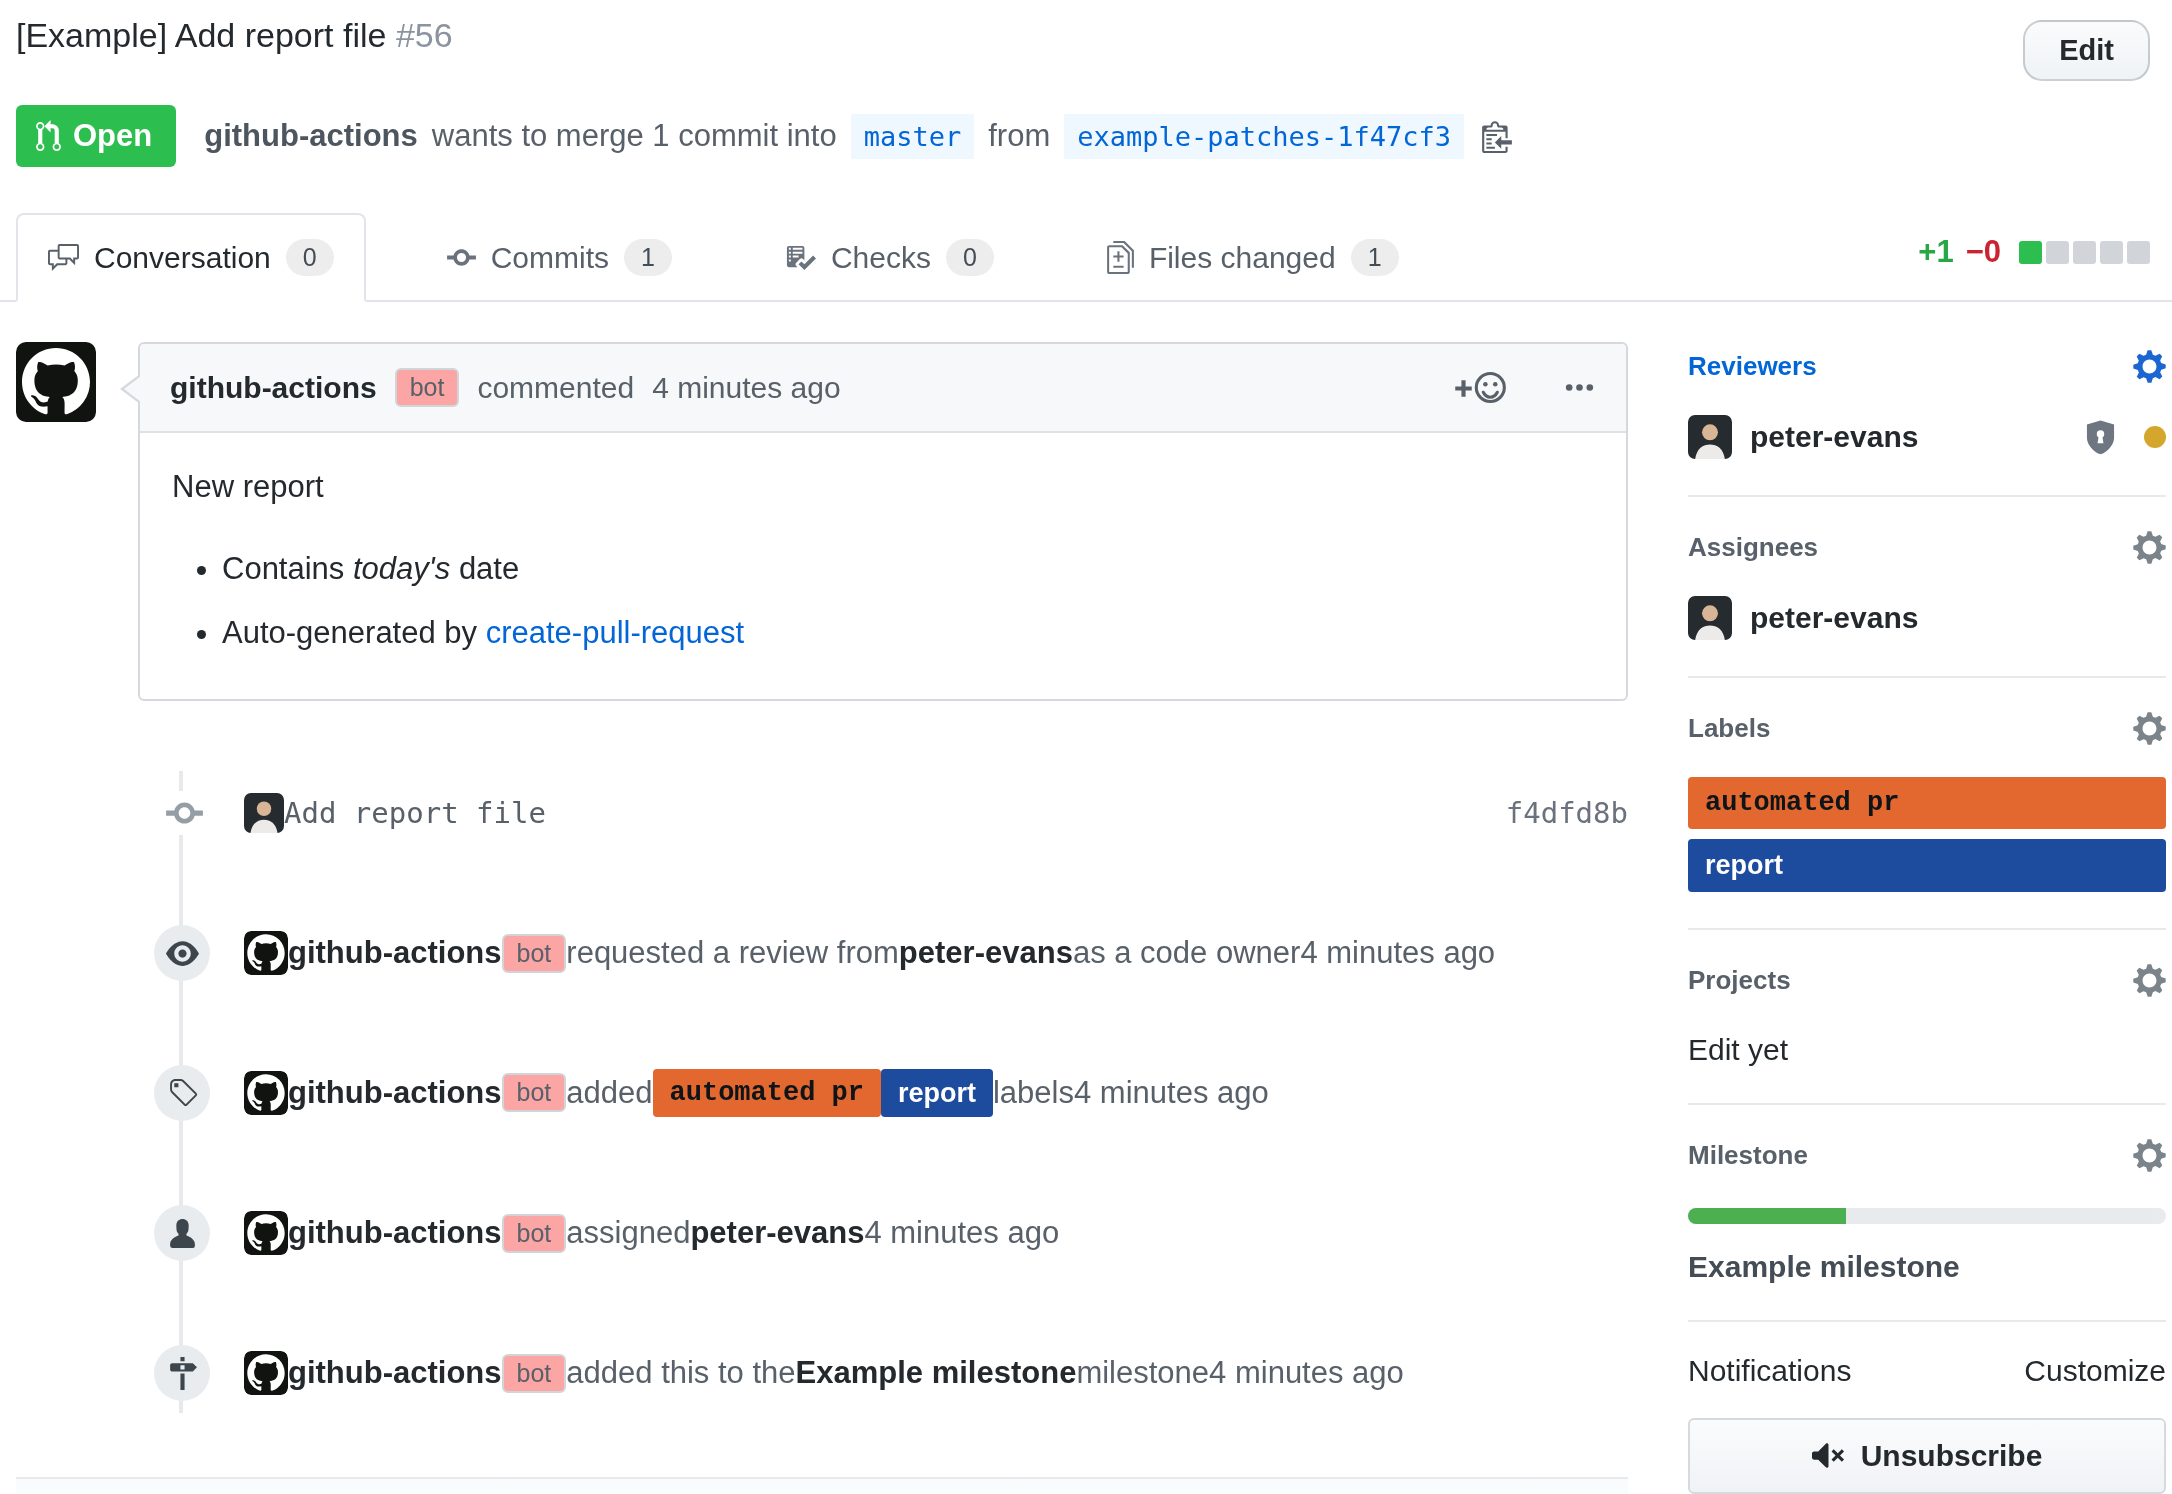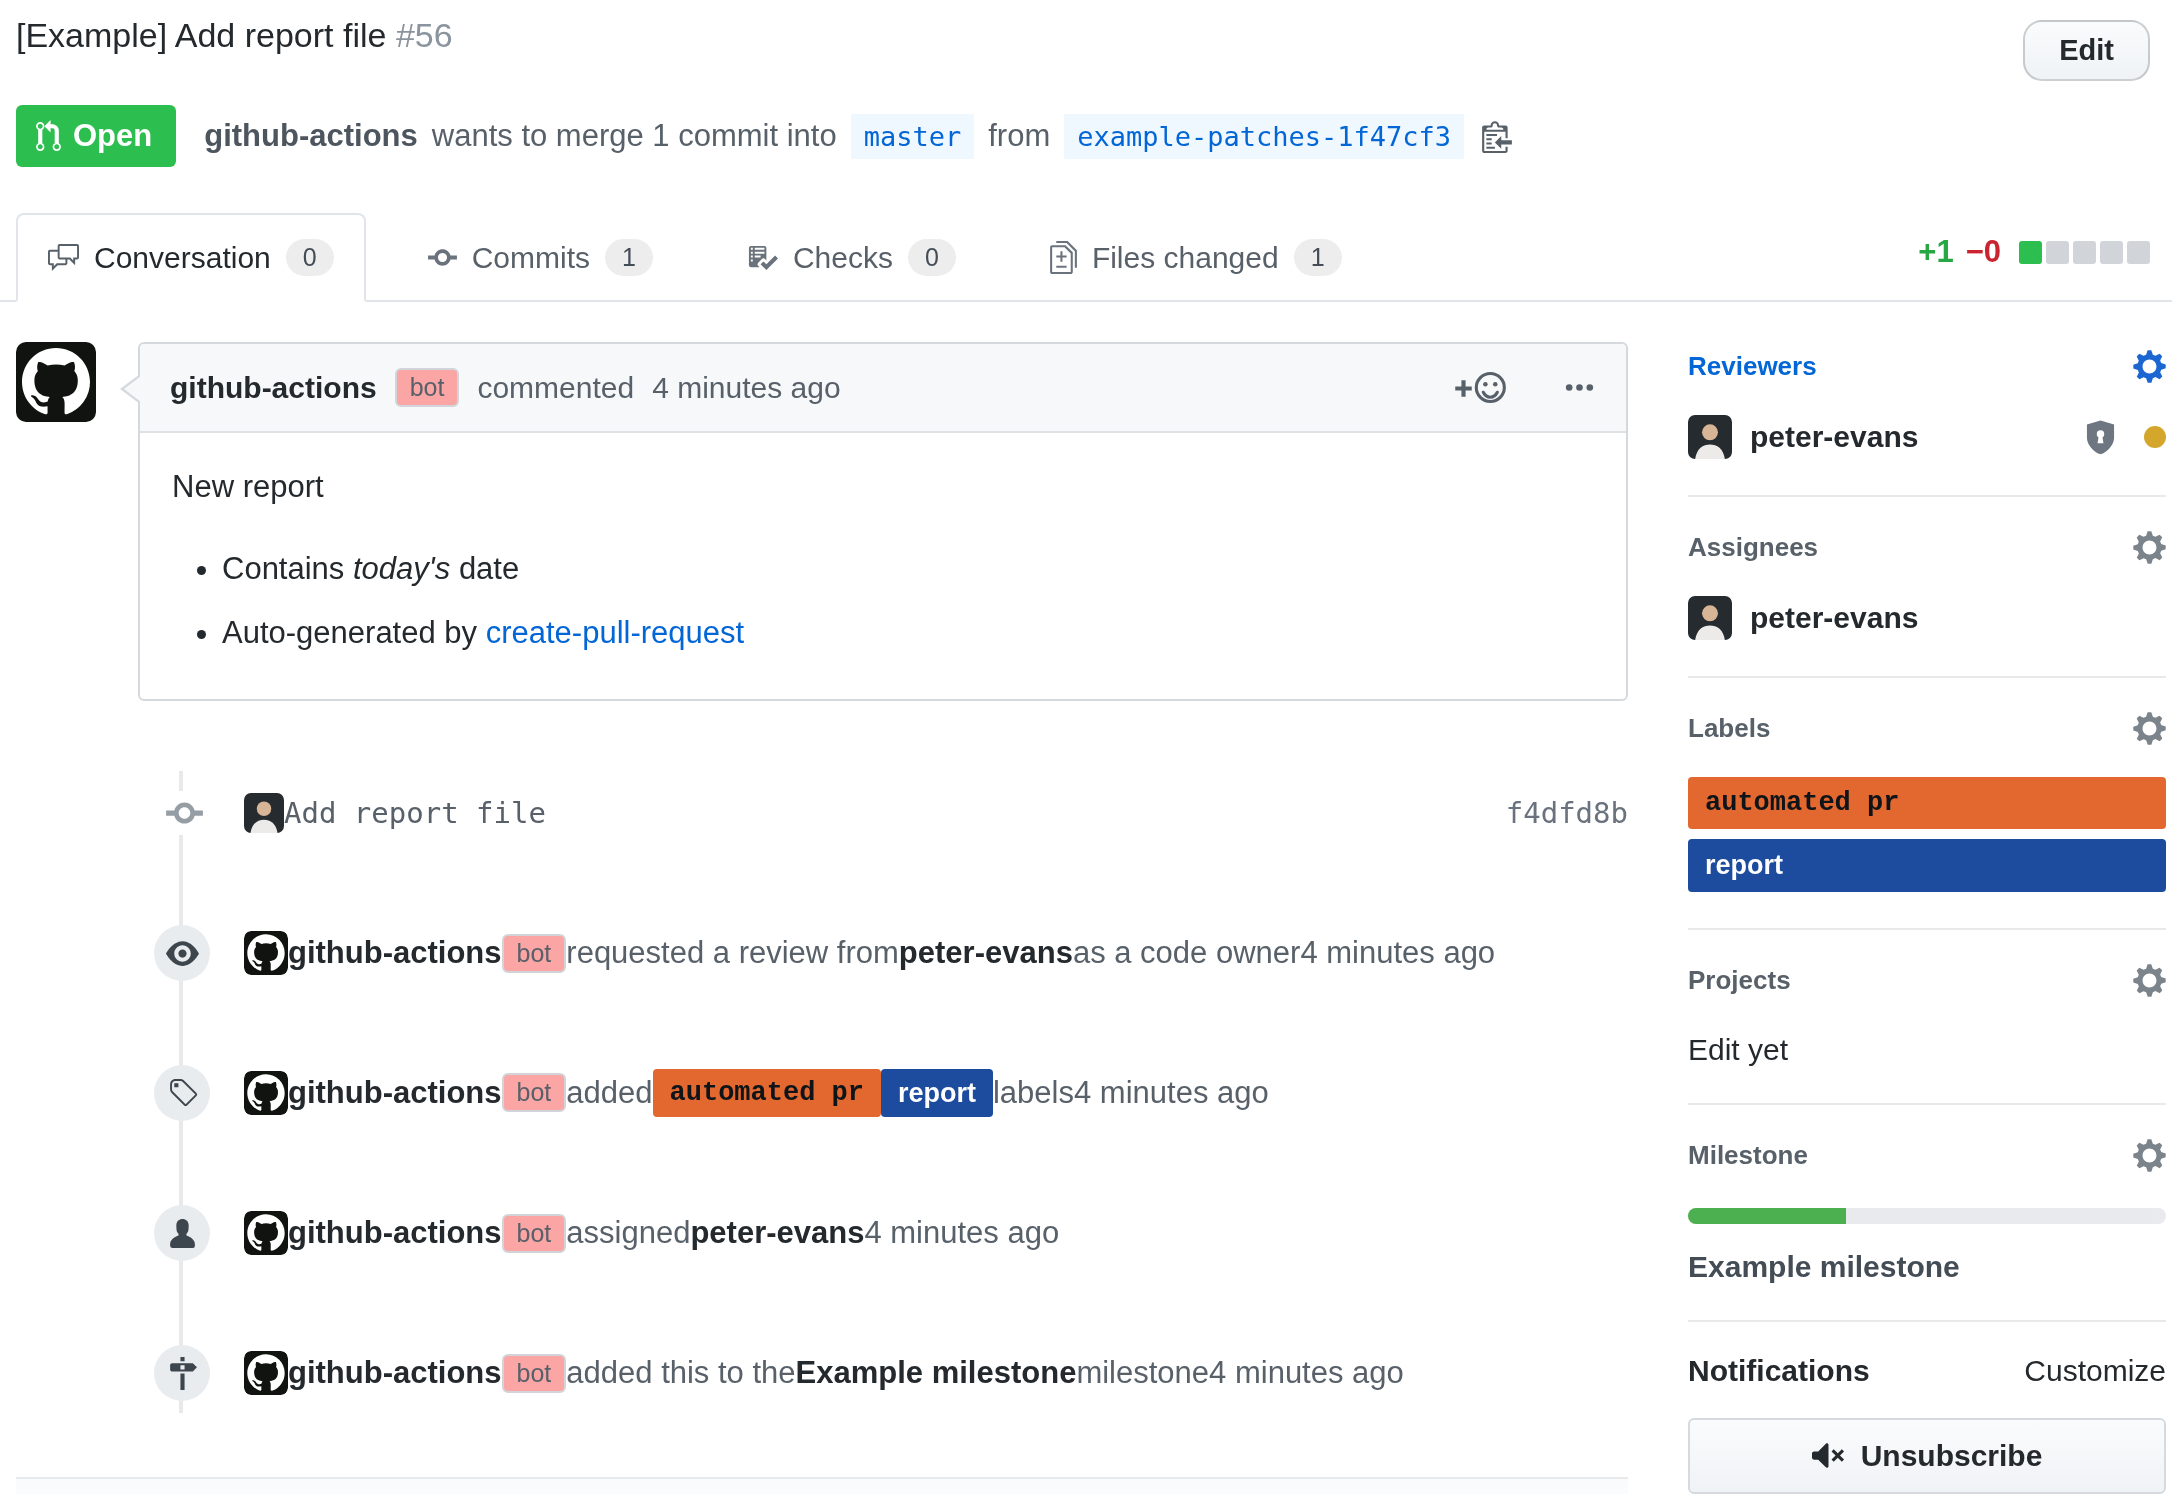--- a/index.html
+++ b/index.html
@@ -31,21 +31,21 @@
                  display:inline-flex; align-items:center; gap:12px; }
   .merge-desc { display:flex; align-items:center; gap:14px; flex-wrap:wrap; }
   .merge-desc .author { font-weight:bold; color:#4d555e; }
   .branch-chip { font-family:"DejaVu Sans Mono","Liberation Mono",monospace;
                  font-size:27px; color:#0366d6; background:#eff7ff;
                  padding:7px 13px; border-radius:1px; cursor:pointer; }
   .copy-icon { color:#586069; margin-left:4px; cursor:pointer; }
 
   
   .tabs { margin-top:46px; padding:0 22px 0 16px; border-bottom:2px solid #e1e4e8;
-          display:flex; align-items:flex-end; }
+          display:flex; align-items:flex-end;gap:19px; }
   .tab { display:flex; align-items:center; gap:15px; padding:24px 30px;
          font-size:30px; color:#586069; border:2px solid transparent;
          margin-bottom:-2px; cursor:pointer; white-space:nowrap; }
   .tab + .tab { margin-left:30px; }
   .tab.active { background:#fff; border-color:#e1e4e8; border-bottom-color:#fff;
                 border-radius:8px 8px 0 0; color:#24292e; }
   .tab .t-icon { color:#6a737d; }
   .tab.active .t-icon { color:#586069; }
   .count-pill { background:rgba(27,31,35,.08); border-radius:999px;
                 padding:4px 17px; font-size:25px; color:#444d56; }
@@ -138,21 +138,21 @@
   .pending-dot { width:22px; height:22px; border-radius:50%; background:#d4a72c; }
   .label-stack { margin-top:30px; display:flex; flex-direction:column; gap:10px; }
   .label-stack .lbl { padding:10px 17px; }
   .none-yet { margin-top:34px; font-size:30px; color:#24292e; }
   .progress { margin-top:34px; height:16px; background:#e8eaed; border-radius:8px;
               overflow:hidden; }
   .progress-fill { height:100%; background:#4cb050; }
   .milestone-name { margin-top:26px; font-size:30px; font-weight:bold; color:#444d56;
                     cursor:pointer; }
   .notif-row { display:flex; align-items:baseline; font-size:30px; }
-  .notif-title { font-weight:bold; color:#24292e; }
+  .notif-title { font-weight:normal; color:#24292e; }
   .customize { margin-left:auto; font-weight:400; color:#24292e; cursor:pointer; }
   .unsub-btn { margin-top:30px; width:100%; display:flex; align-items:center;
                justify-content:center; gap:16px; font-family:inherit;
                font-size:30px; font-weight:bold; color:#24292e;
                background:linear-gradient(#fafbfc,#f0f3f6);
                border:2px solid #d6dade; border-radius:6px; padding:19px 10px;
                cursor:pointer; }
 </style>
 </head>
 <body>

